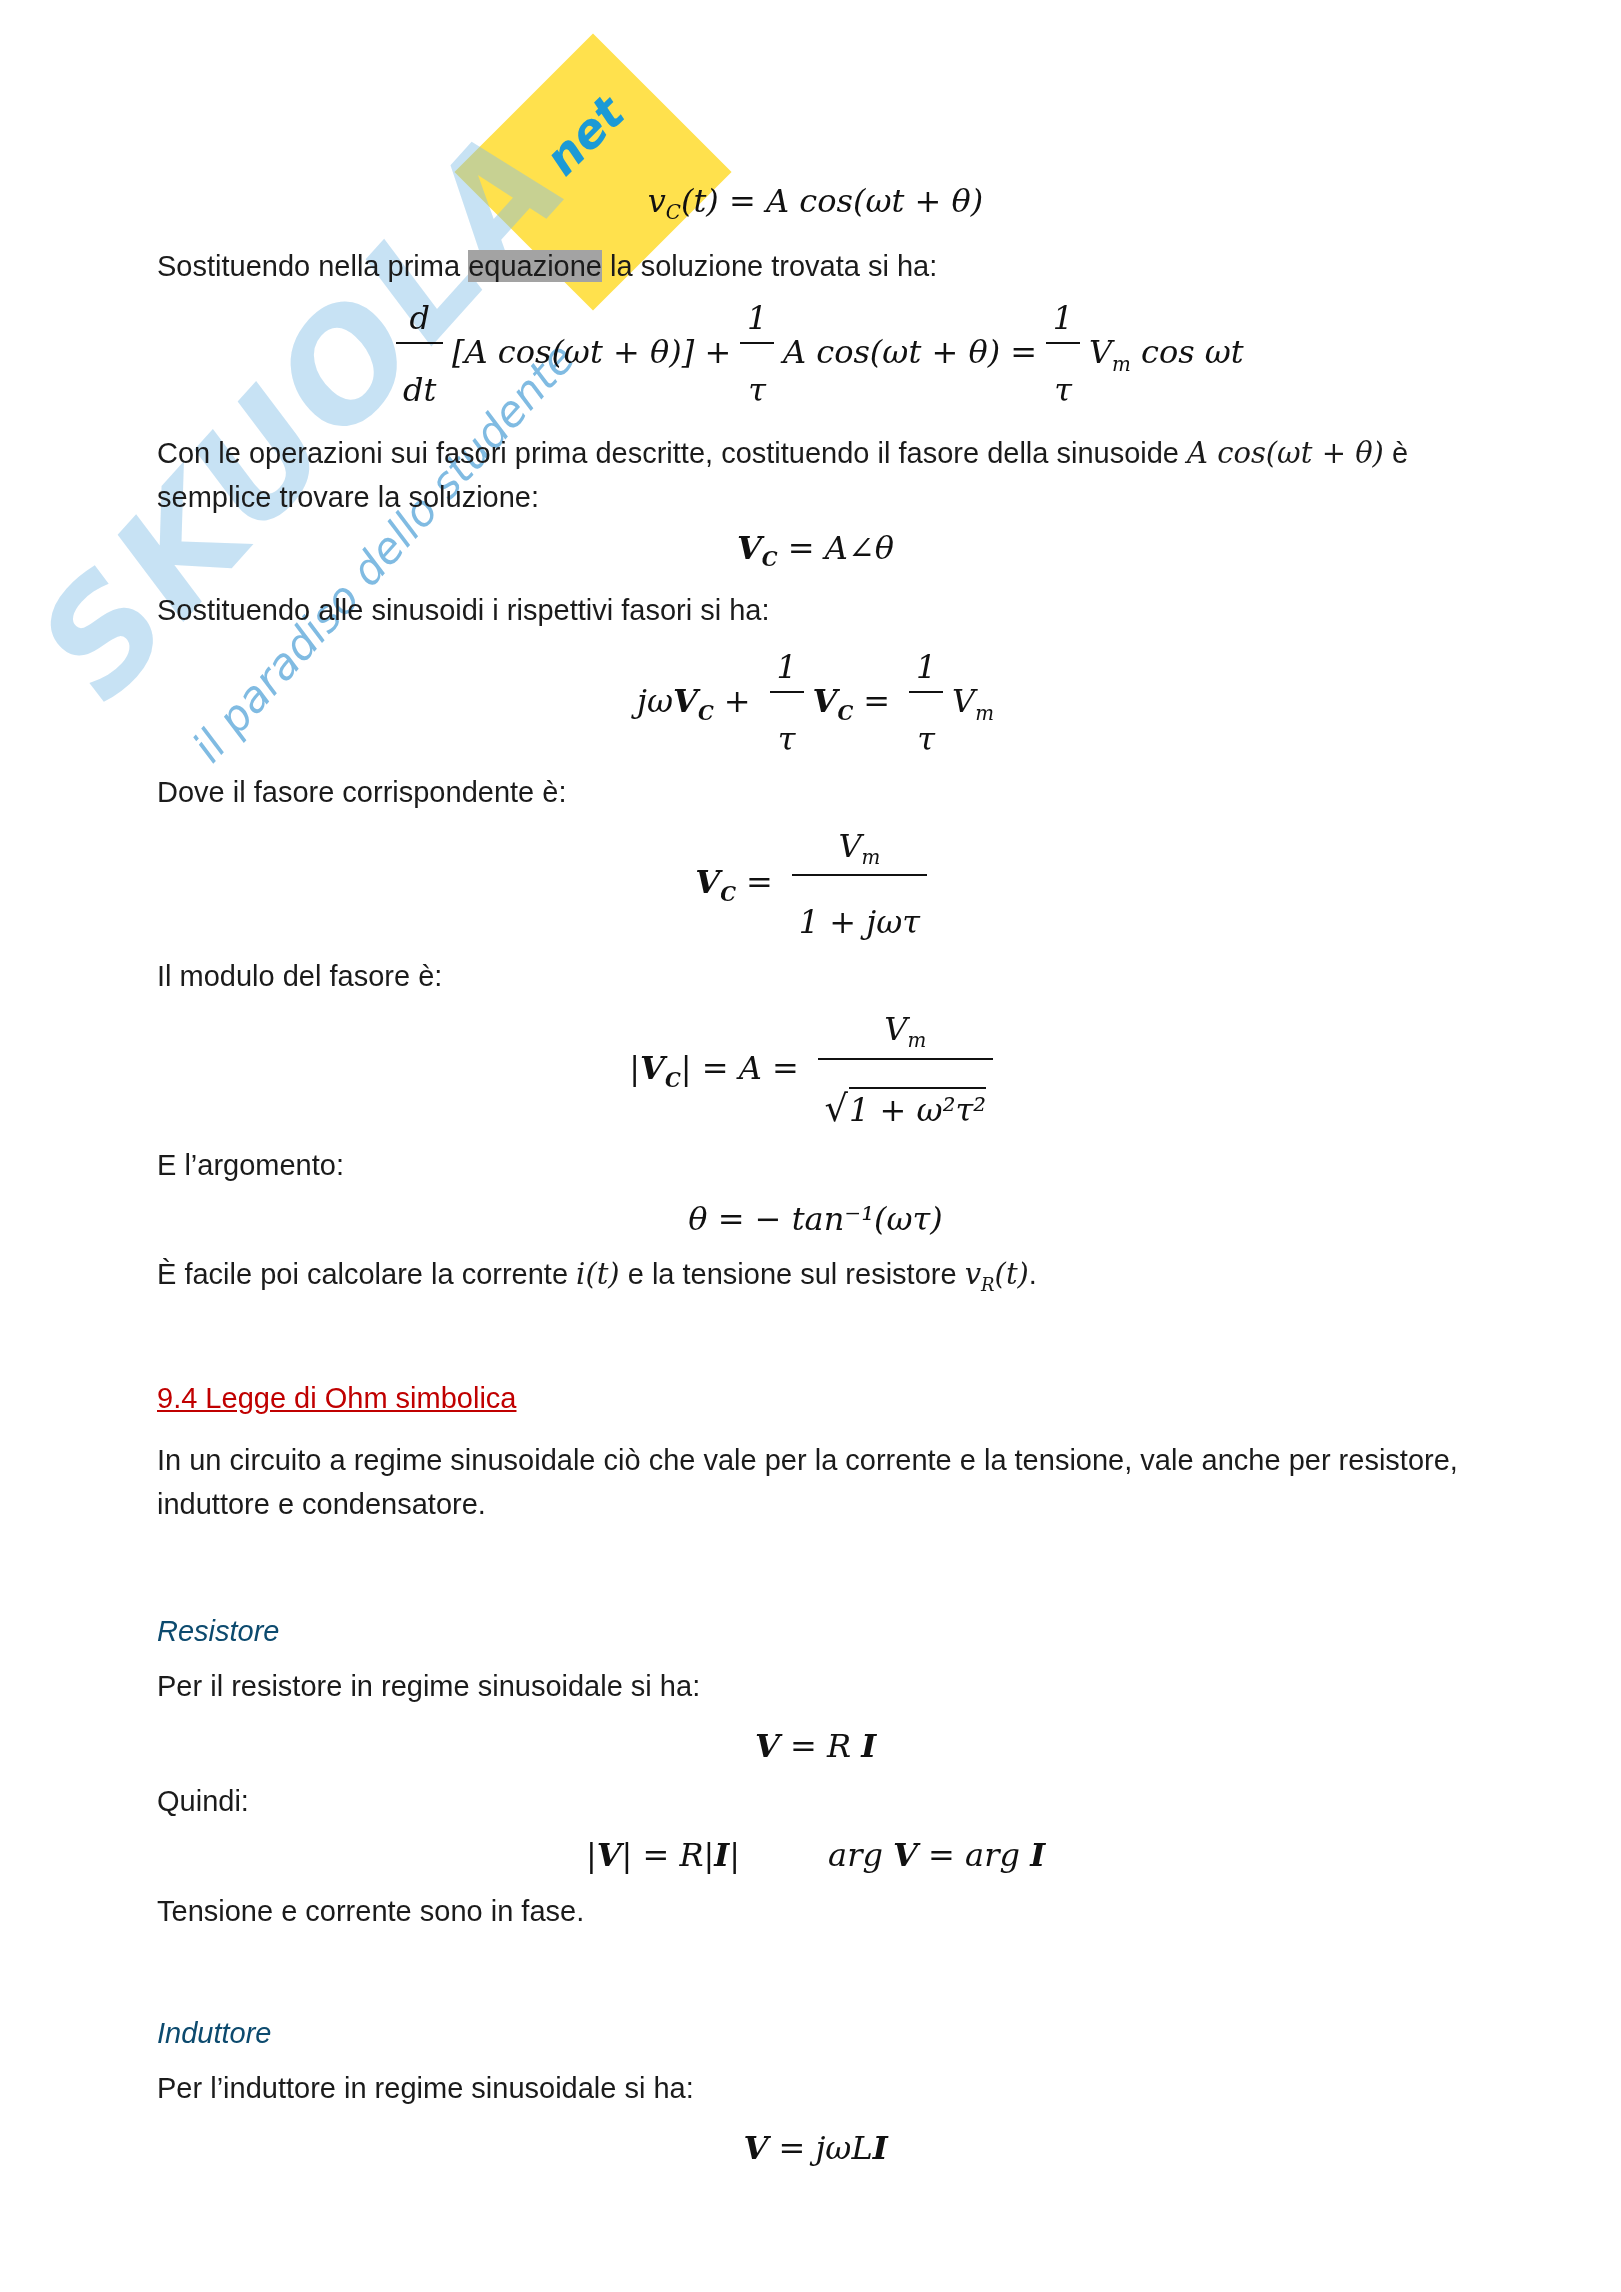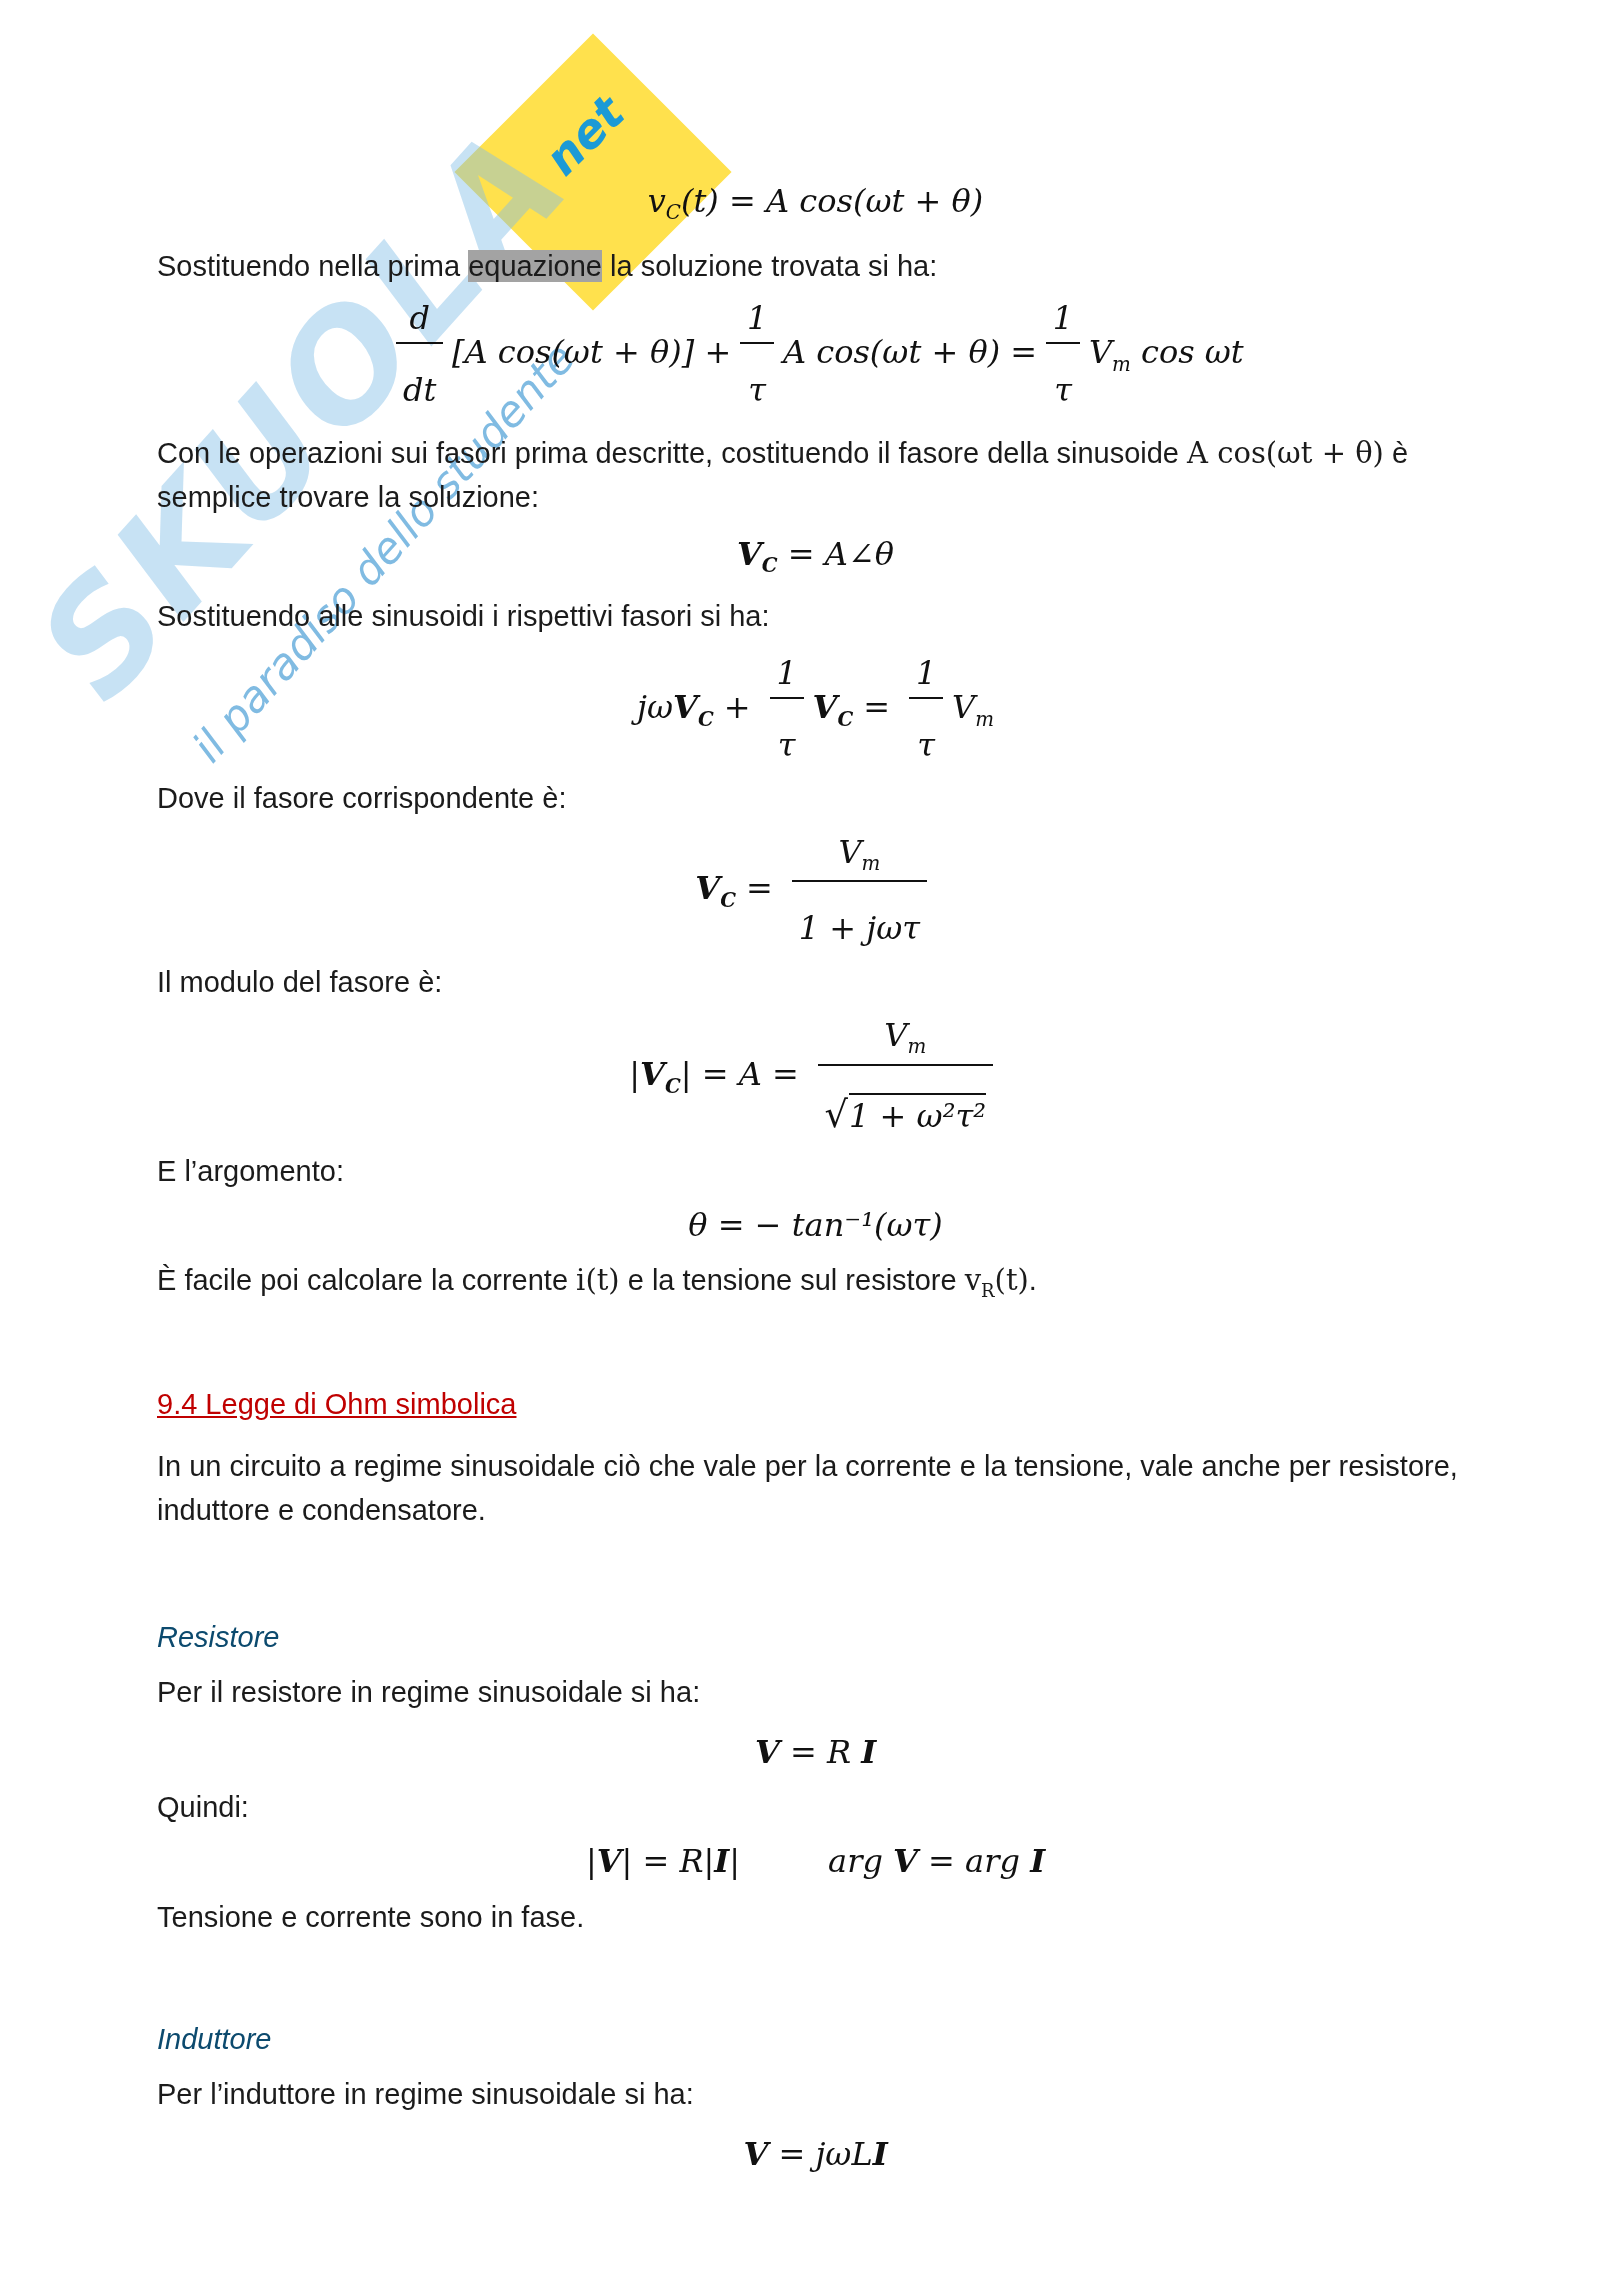--- a/index.html
+++ b/index.html
@@ -40,42 +40,42 @@
     color:rgba(60,150,210,0.65);
     white-space:nowrap;
   }
   
   .content{
     position:relative;z-index:2;
     padding:181px 147px 0 157px;
     font-size:29px;line-height:44px;
   }
   .para{margin:0;}
-  .mathinline{font-family:"DejaVu Serif", serif;}
+  .mathinline{font-family:"DejaVu Serif", serif;font-style:italic;}
   .hl{background:#a3a3a3;}
   .section-heading{color:#c00000;font-size:29px;line-height:44px;text-decoration:underline;}
   .sub-heading{color:#0c4a6e;font-size:29px;line-height:44px;font-style:italic;}
   .formula{
     text-align:center;
     font-family:"DejaVu Serif", serif;
     font-style:italic;
     font-size:32px;line-height:1.3;
     color:#111;
   }
   .frac{display:inline-block;vertical-align:middle;text-align:center;margin:0 8.8px;}
   .frac .num{display:block;border-bottom:2px solid #111;padding:0 6.9px 2.9px;}
   .frac .den{display:block;padding:2.9px 6.9px 0;margin-top:23px;}
   .bi{font-weight:700;}
   sub{font-size:0.62em;}
   .sqrt-sign{font-style:normal;font-size:1.15em;}
   .radicand{border-top:2px solid #111;padding-top:1px;margin-left:1px;display:inline-block;}
   .gap{display:inline-block;width:88px;}
   
   .mt10{margin-top:9.8px;} .mt12{margin-top:11.8px;} .mt15{margin-top:14.7px;}
-  .mt18{margin-top:17.6px;} .mt20{margin-top:19.6px;} .mt22{margin-top:15px;}
+  .mt18{margin-top:17.6px;} .mt20{margin-top:19.6px;} .mt22{margin-top:9px;}
   .mt70{margin-top:69px;} .mt80{margin-top:78px;} .mt85{margin-top:83px;}
 </style>
 </head>
 <body>
 
 <div class="page">
 
   <div class="watermark">
     <div class="wm-diamond"></div>
     <div class="wm-net">net</div>

